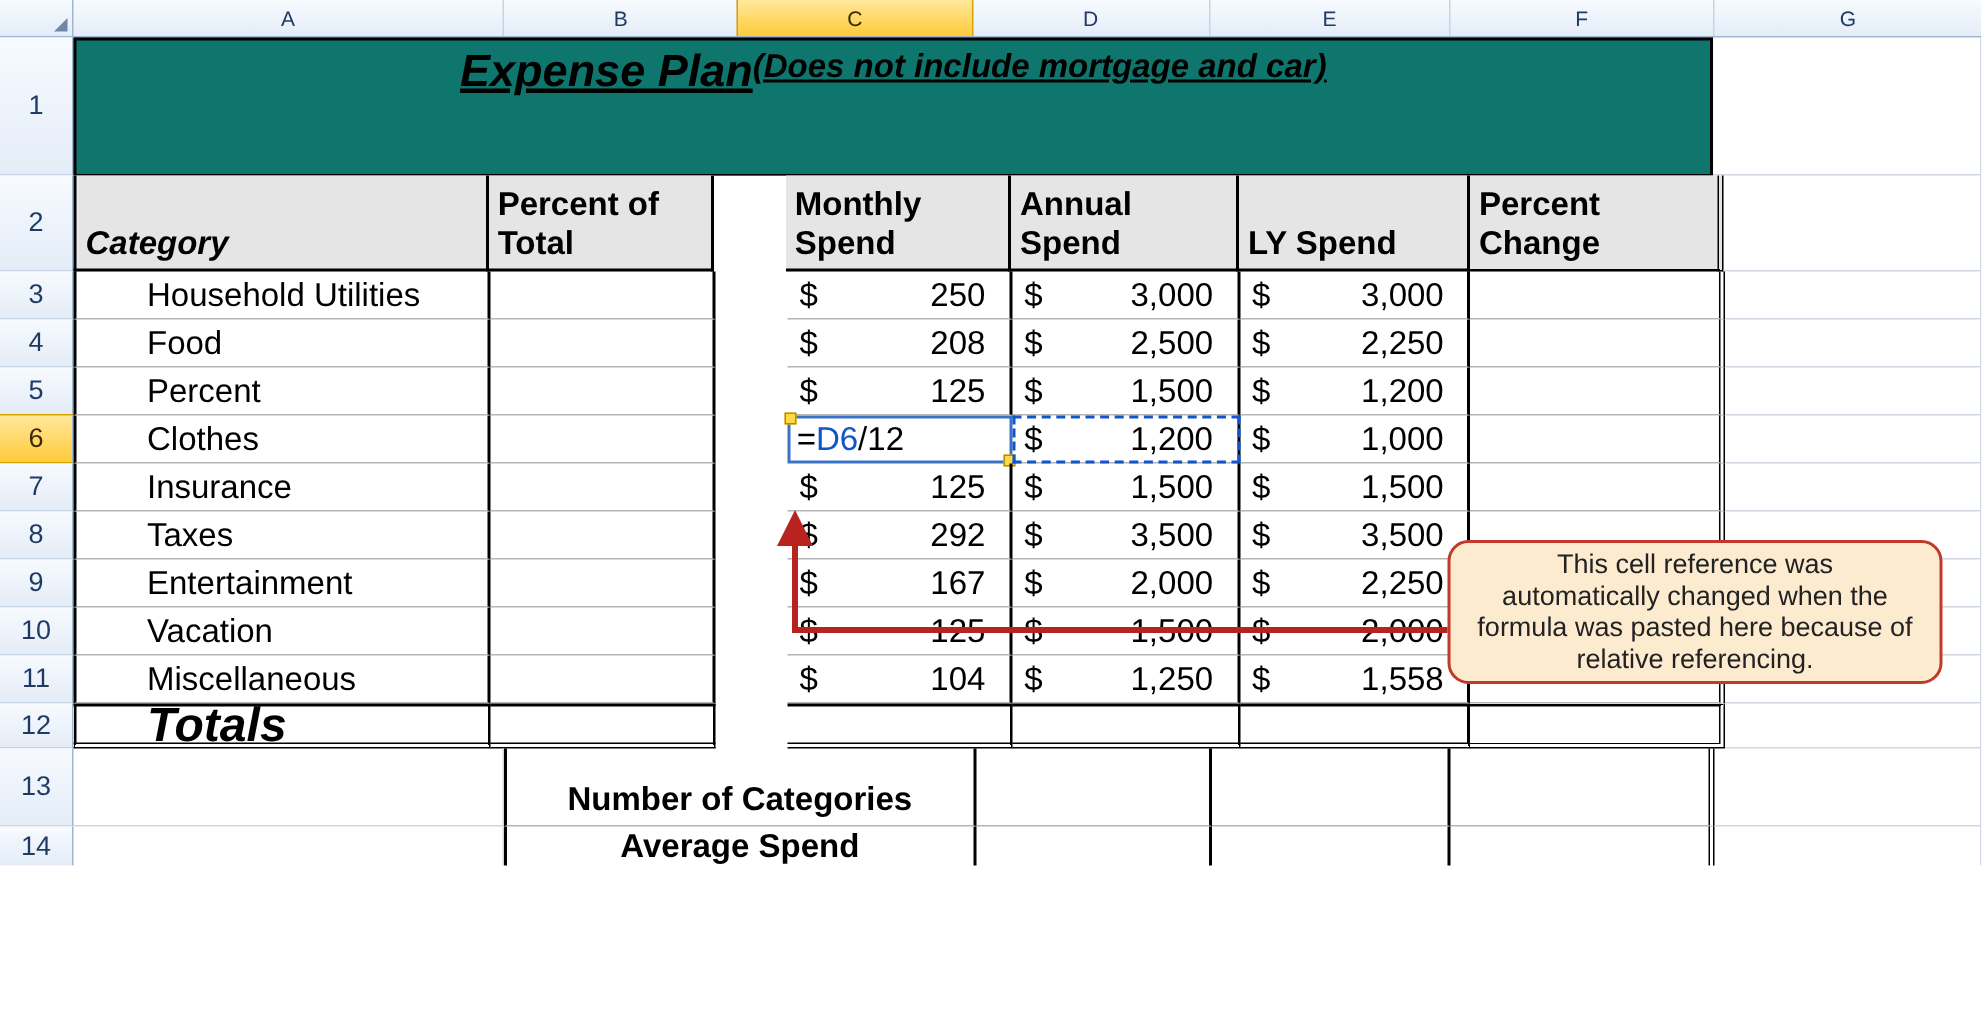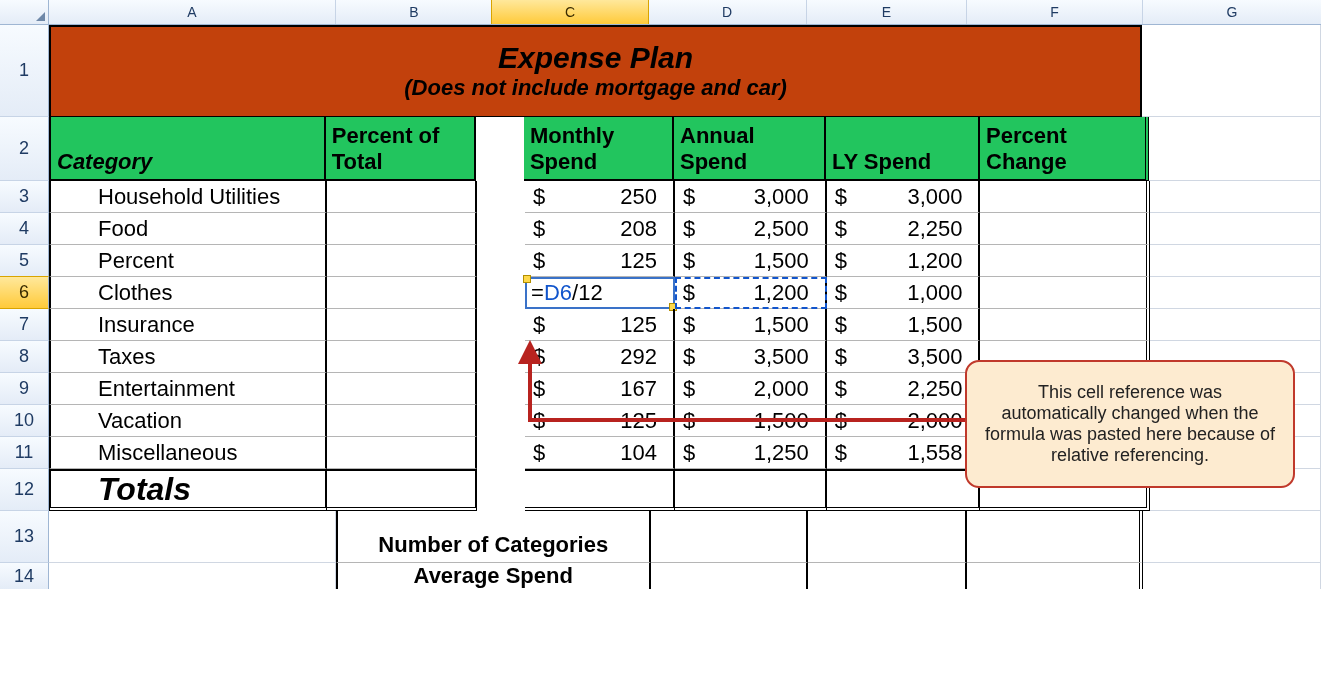--- a/index.html
+++ b/index.html
@@ -96,44 +96,45 @@
   .cB { width: 156px; }
   .cC { width: 156px; margin-left: 48px; }
   .cD { width: 158px; }
   .cE { width: 160px; }
   .cF { width: 176px; }
   .cG { width: 179px; }
 
   
   .title-cell {
     width: 1094px; 
-    background: #c2410c;
+    background: #0f766e;
     border: 2px solid #000;
     border-bottom: 1px solid #000;
     box-sizing: border-box;
     text-align: center;
     display: flex;
-    flex-direction: column;
+    flex-direction: row;
     justify-content: center;
     padding: 4px 4px 6px 4px;
+    text-decoration: underline;
   }
   .title-main {
     font-size: 30px;
     font-weight: bold;
     font-style: italic;
   }
   .title-sub {
     font-size: 22px;
     font-weight: bold;
     font-style: italic;
   }
 
   
   .hdr {
-    background: #22c55e; 
+    background: #e5e5e5; 
     font-size: 22px;
     font-weight: bold;
     color: #000;
     border-right: 2px solid #000;
     border-bottom: 2px solid #000;
     display: flex;
     align-items: flex-end;
     padding: 0 6px 4px 6px;
     white-space: pre-line;
   }
@@ -215,21 +216,21 @@
 
   
   .callout {
     position: absolute;
     left: 965px;
     top: 360px;
     width: 330px;
     background: #fdebd0;
     border: 2px solid #c0392b;
     border-radius: 14px;
-    padding: 20px 16px;
+    padding: 4px 16px;
     font-size: 18px;
     text-align: center;
     color: #222;
     box-sizing: border-box;
   }
 
   
   .arrow-svg {
     position: absolute;
     left: 0; top: 0;
@@ -499,21 +500,21 @@
             <span class="money">
               <span class="sym">$</span>
               <span class="val">1,558</span>
             </span>
           </div>
           <div class="cell cF bcell last"></div>
           <div class="cell cG plain"></div>
         </div>
       </div>
 
-    <div class="row totals-row" style="height:42px">
+    <div class="row totals-row" style="height:30px">
       <div class="row-h">12</div>
       <div class="cell cA bcell first catname">
           <span class="totals-label">Totals</span>
         </div>
       <div class="cell cB bcell"></div>
       <div class="cell cC bcell"></div>
       <div class="cell cD bcell"></div>
       <div class="cell cE bcell"></div>
       <div class="cell cF bcell last"></div>
       <div class="cell cG plain"></div>

